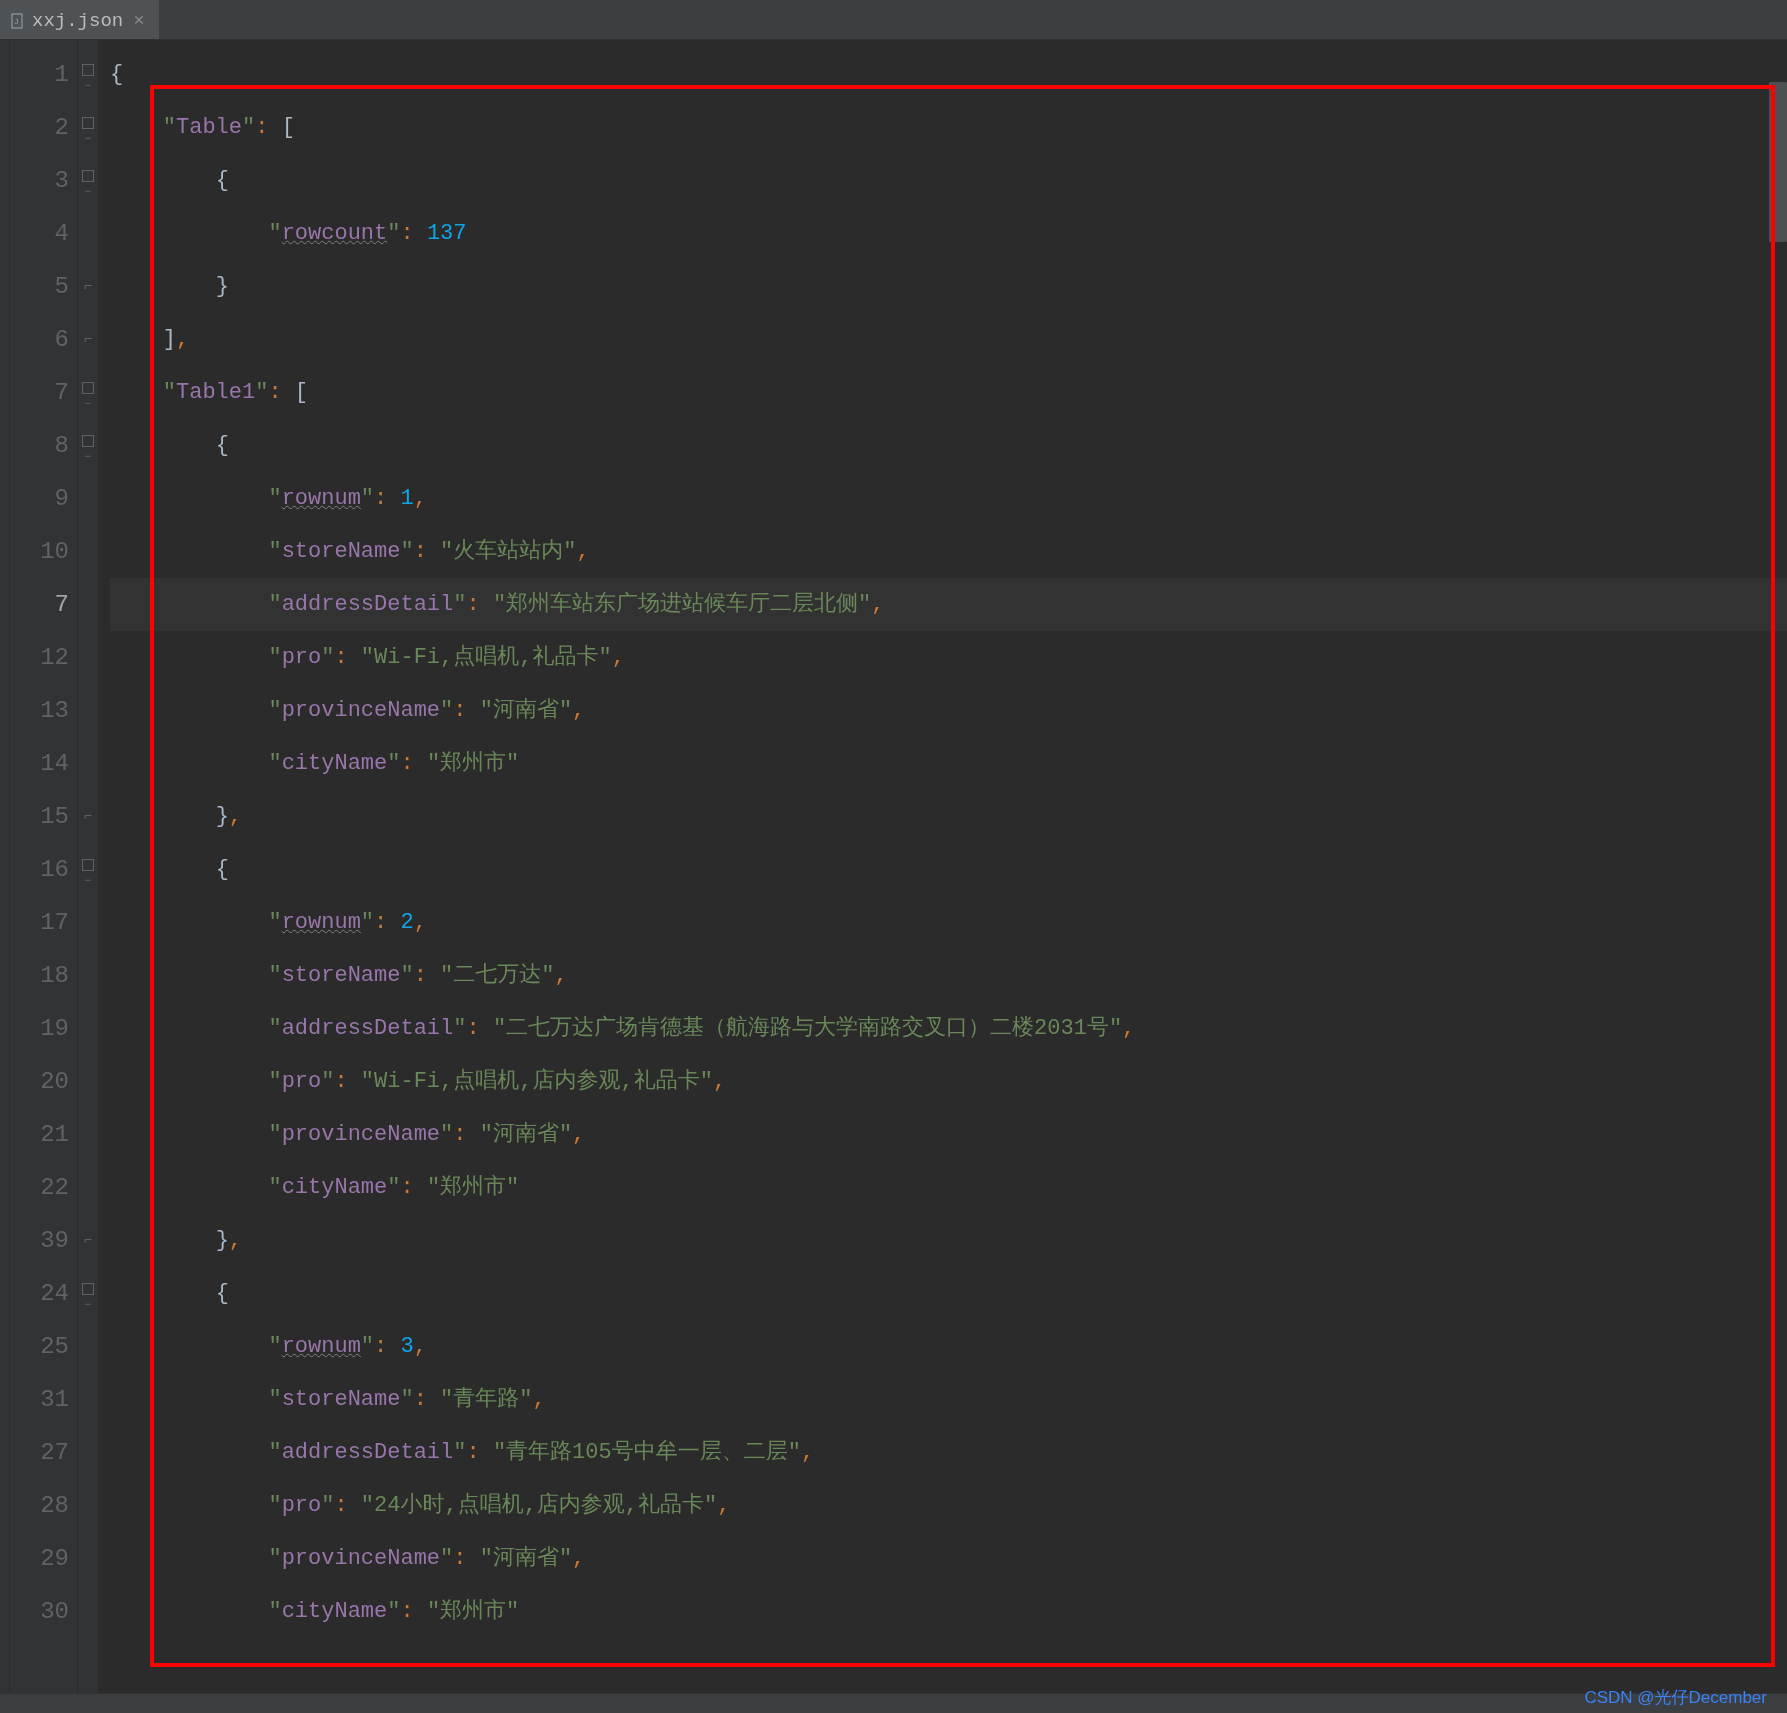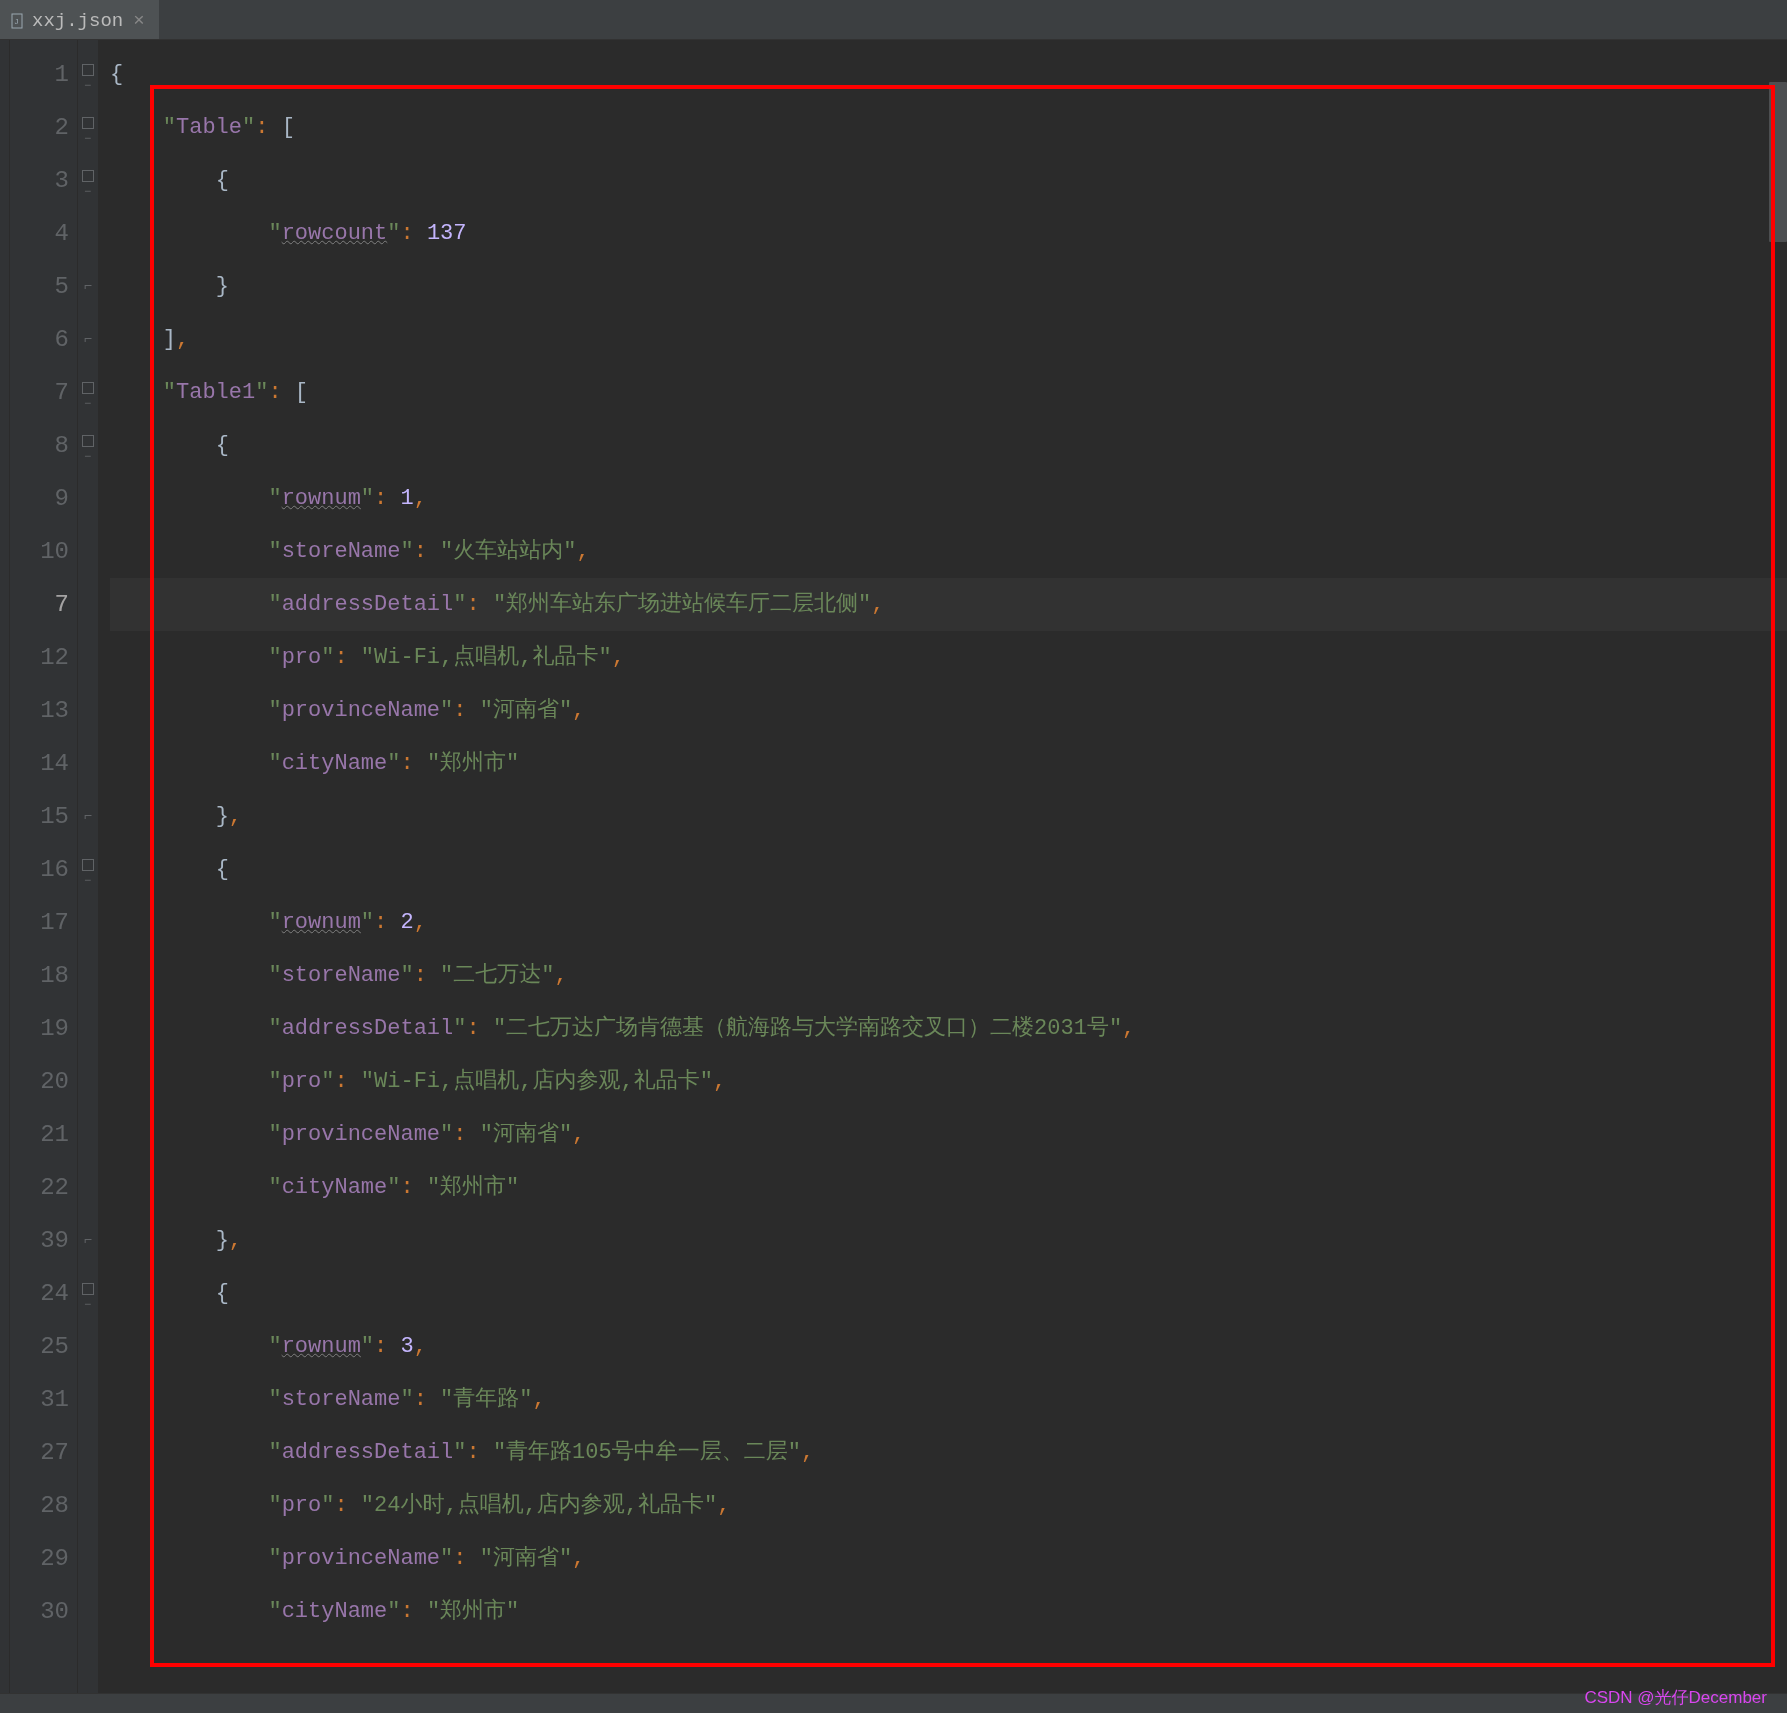--- a/index.html
+++ b/index.html
@@ -106,21 +106,21 @@
     }
     .current-line {
       background-color: #323232;
     }
     .brace { color: #a9b7c6; }
     .bracket { color: #a9b7c6; }
     .key { color: #9876aa; text-align: center; }
     .colon { color: #cc7832; }
     .comma { color: #cc7832; }
     .string { color: #6a8759; }
-    .number { color: #c4b5fd; }
+    .number { color: #0ea5e9; }
     .quote { color: #6a8759; }
     .underline { text-decoration: underline wavy #808080; text-decoration-thickness: 1px; }
     .red-box {
       position: absolute;
       border: 4px solid #ff0000;
       left: 150px;
       top: 45px;
       right: 12px;
       bottom: 26px;
       pointer-events: none;
@@ -132,21 +132,21 @@
       top: 42px;
       width: 18px;
       height: 160px;
       background-color: #4d4f51;
       border-radius: 1px;
     }
     .watermark {
       position: absolute;
       bottom: 4px;
       right: 20px;
-      color: #d946ef;
+      color: #3b82f6;
       font-size: 17px;
       font-family: sans-serif;
       margin-top: 48px;
     }
     .status-bar {
       height: 20px;
       background-color: #3c3f41;
       border-top: 1px solid #323232;
     }
   </style>

